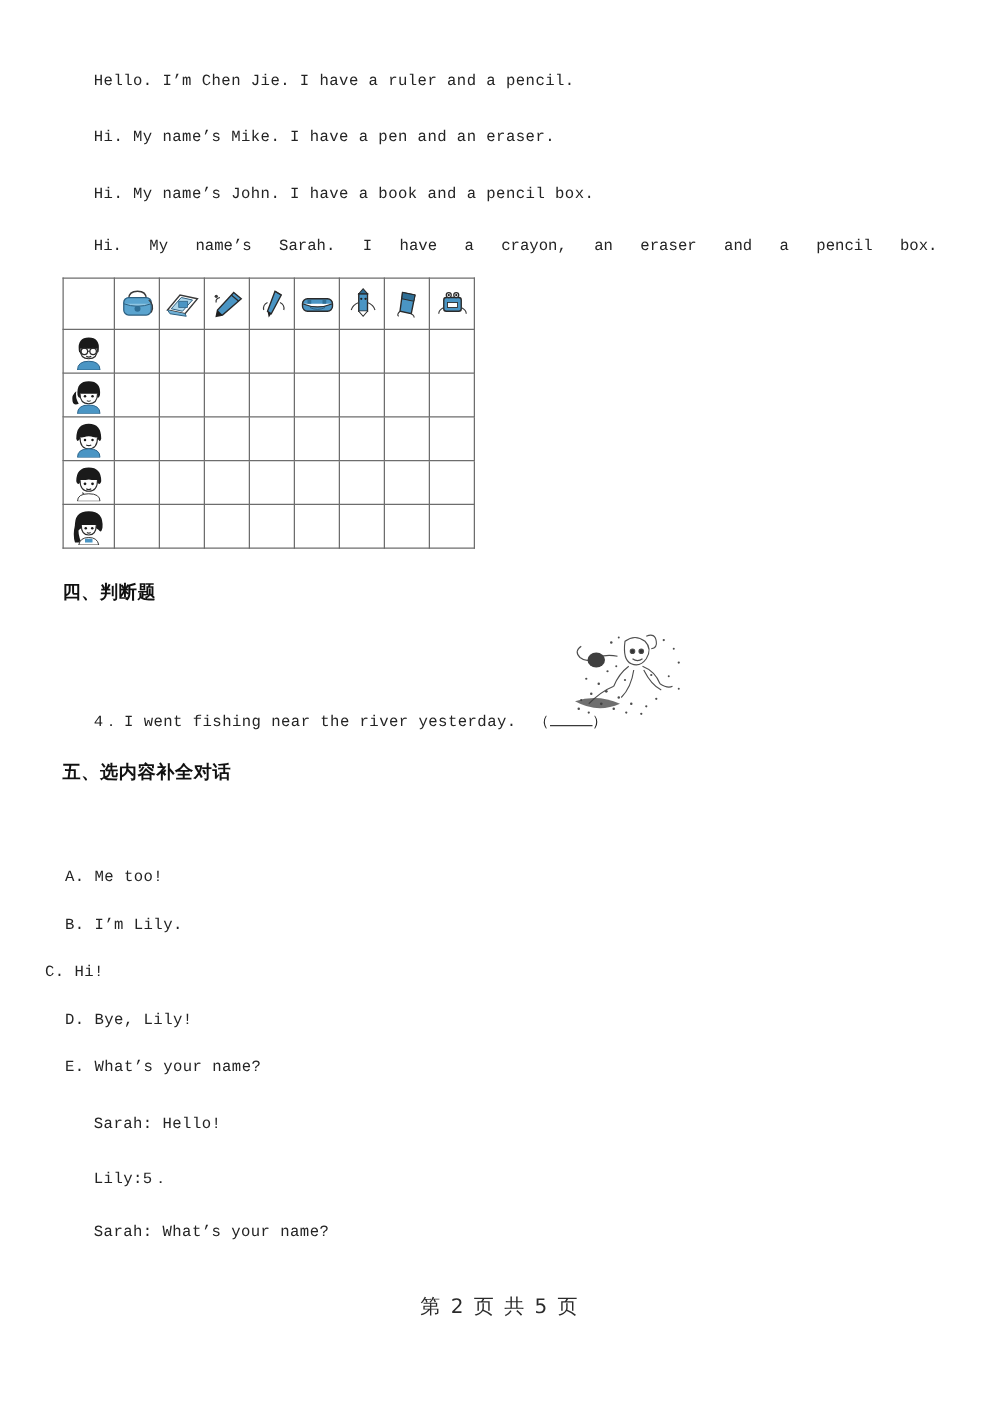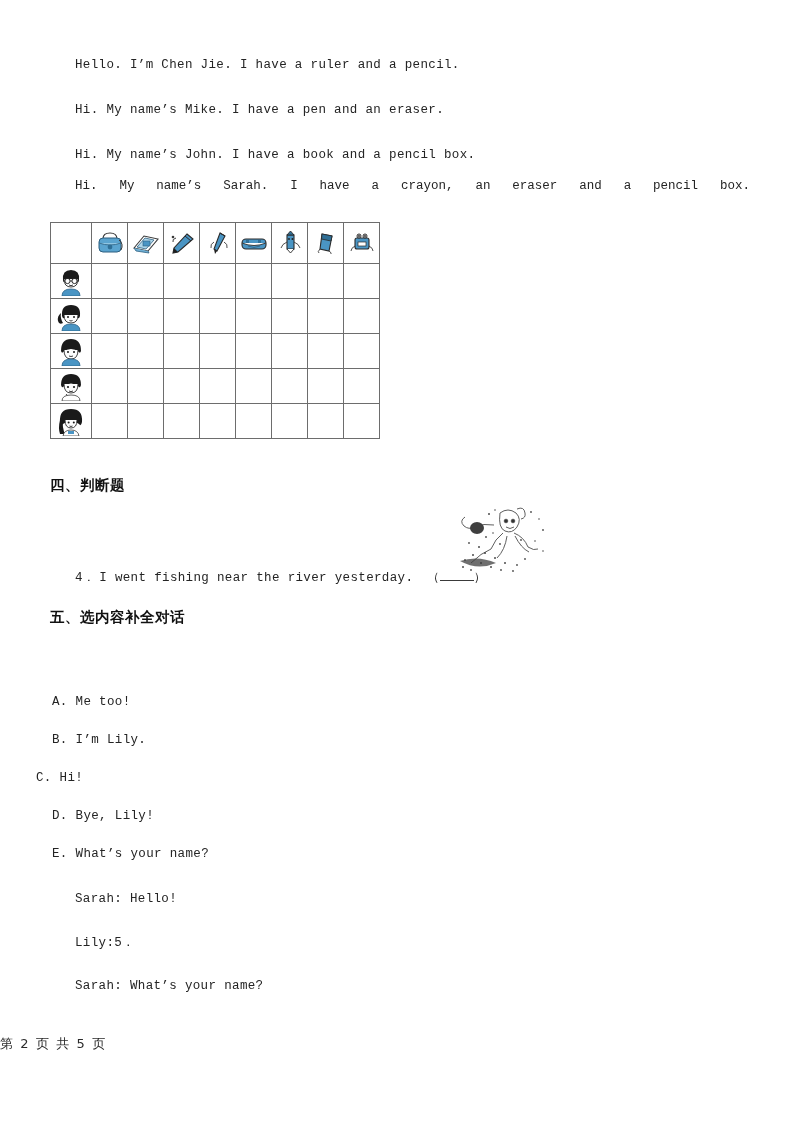--- a/index.html
+++ b/index.html
@@ -53,22 +53,23 @@
   }
 
   .cn-inline {
     font-family: "DejaVu Sans", sans-serif;
     font-size: 12px;
   }
 
   .footer {
     position: absolute;
     width: 800px;
+    text-align: center;
     font-family: "DejaVu Sans", sans-serif;
-    font-size: 13px;
+    font-size: 16px;
     color: #2b2b2b;
     letter-spacing: 1.6px;
   }
 
   
   .grid-table {
     position: absolute;
     border-collapse: collapse;
     table-layout: fixed;
     background: #fff;
@@ -112,21 +113,21 @@
 <body>
 
 <div class="page">
 
   <div class="mono-line" style="left:75px; top:58px;">Hello. I’m Chen Jie. I have a ruler and a pencil.</div>
 
   <div class="mono-line" style="left:75px; top:148px;">Hi. My name’s John. I have a book and a pencil box.</div>
 
   <div class="mono-line" style="left:75px; top:103px;">Hi. My name’s Mike. I have a pen and an eraser.</div>
 
-  <div class="mono-just" style="left:75px; top:179px; width:675px;">
+  <div class="mono-just" style="left:75px; top:190px; width:675px;">
     <span>Hi.</span>
     <span>My</span>
     <span>name’s</span>
     <span>Sarah.</span>
     <span>I</span>
     <span>have</span>
     <span>a</span>
     <span>crayon,</span>
     <span>an</span>
     <span>eraser</span>
@@ -330,21 +331,21 @@
       <td class="cell"></td>
       <td class="cell"></td>
       <td class="cell"></td>
       <td class="cell"></td>
       <td class="cell"></td>
       <td class="cell"></td>
     </tr>
   </tbody>
     </table>
 
-  <div class="sec-head" style="left:50px; top:464px;margin-top:12px;">四、判断题</div>
+  <div class="sec-head" style="left:50px; top:464px;">四、判断题</div>
 
   <svg class="sketch" style="left:455px; top:503px;" width="95" height="72" viewBox="0 0 95 72">
     <g stroke="#3a3a3a" fill="none" stroke-width="0.9">
       <path d="M10 14 q-6 4 -1 9 q5 4 10 1"></path>
       <path d="M19 24 q10 -4 20 -2"></path>
       <path d="M45 10 q8 -6 16 0 q6 6 1 14 q-5 7 -12 4 q-7 -3 -5 -18Z" fill="#fff"></path>
       <circle cx="51" cy="18" r="1.8" fill="#1e1e1e"></circle>
       <circle cx="58" cy="18" r="1.8" fill="#1e1e1e"></circle>
       <path d="M51 24 q4 3 8 0"></path>
       <path d="M62 6 q7 -3 8 4 q1 5 -4 6"></path>

